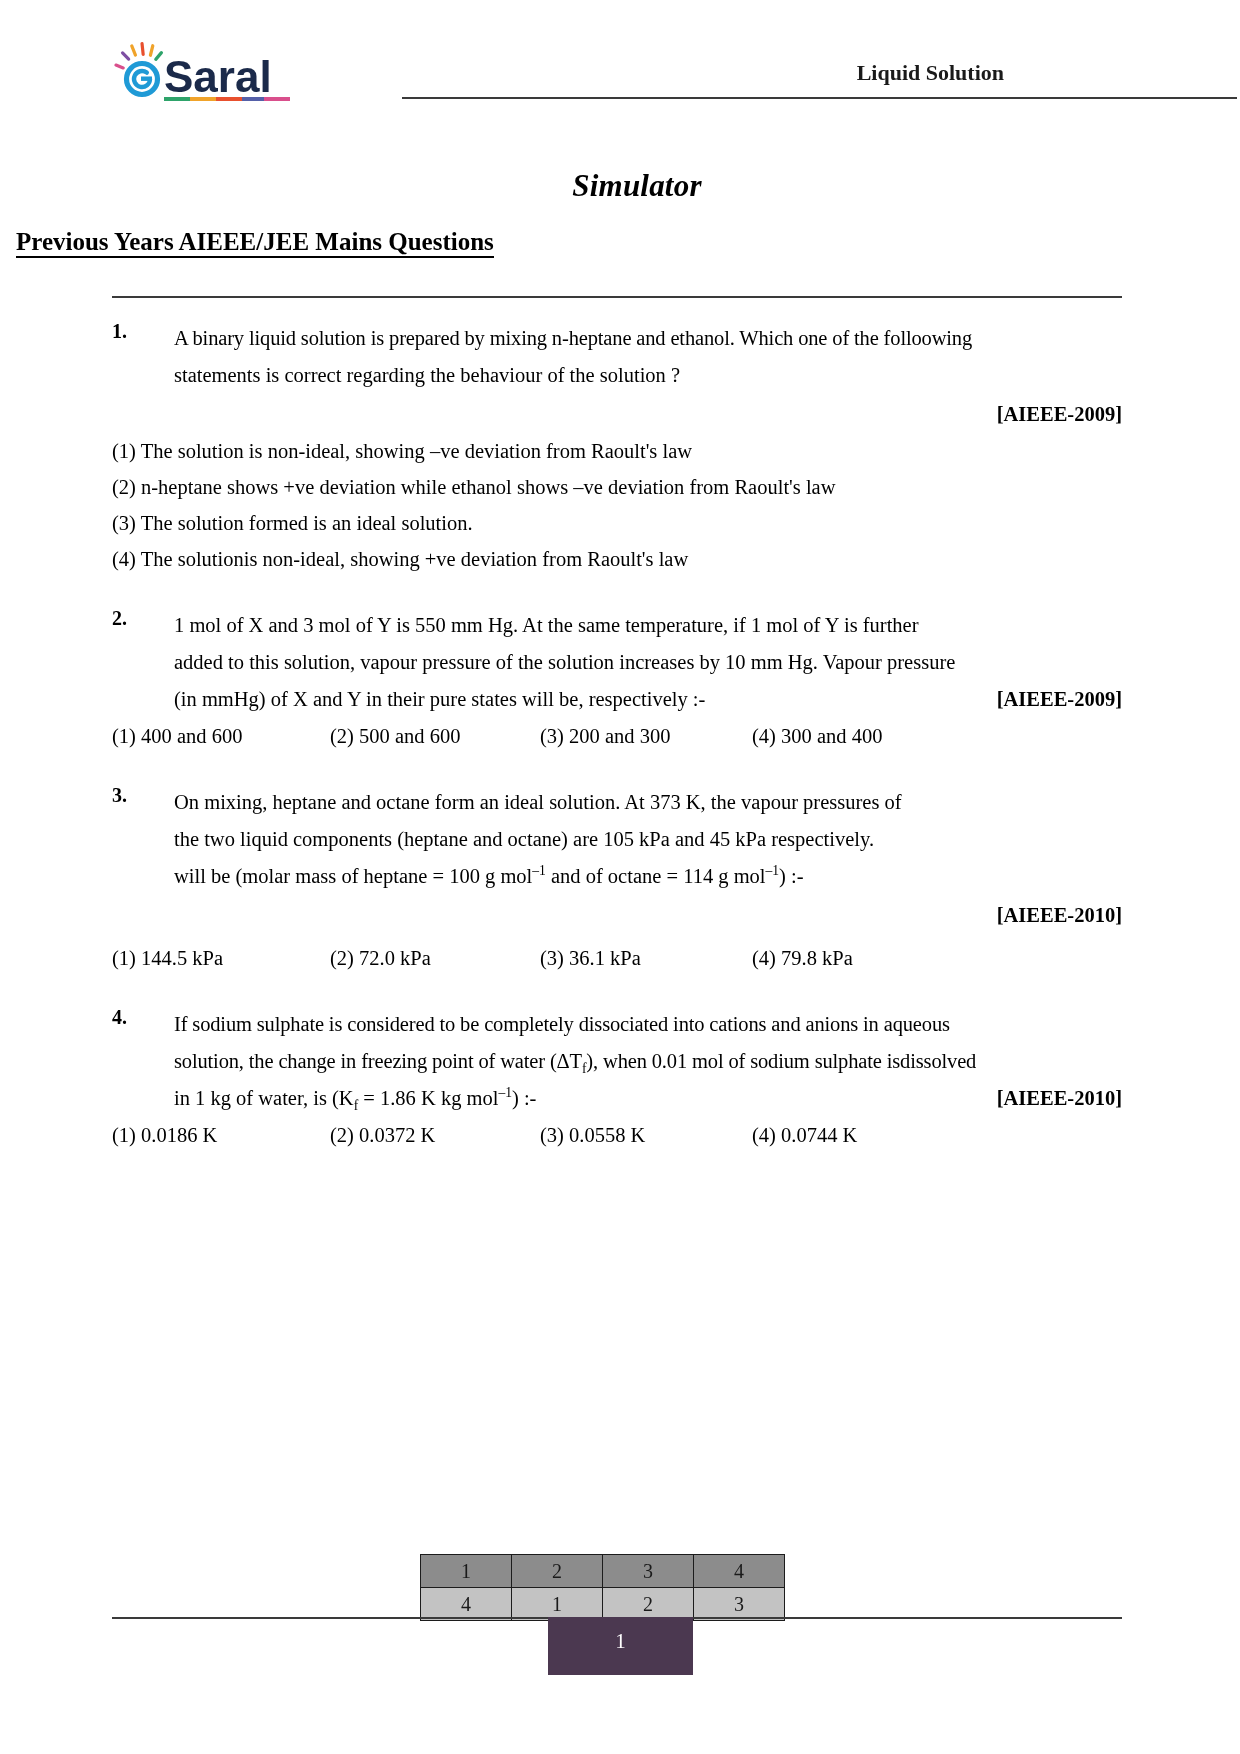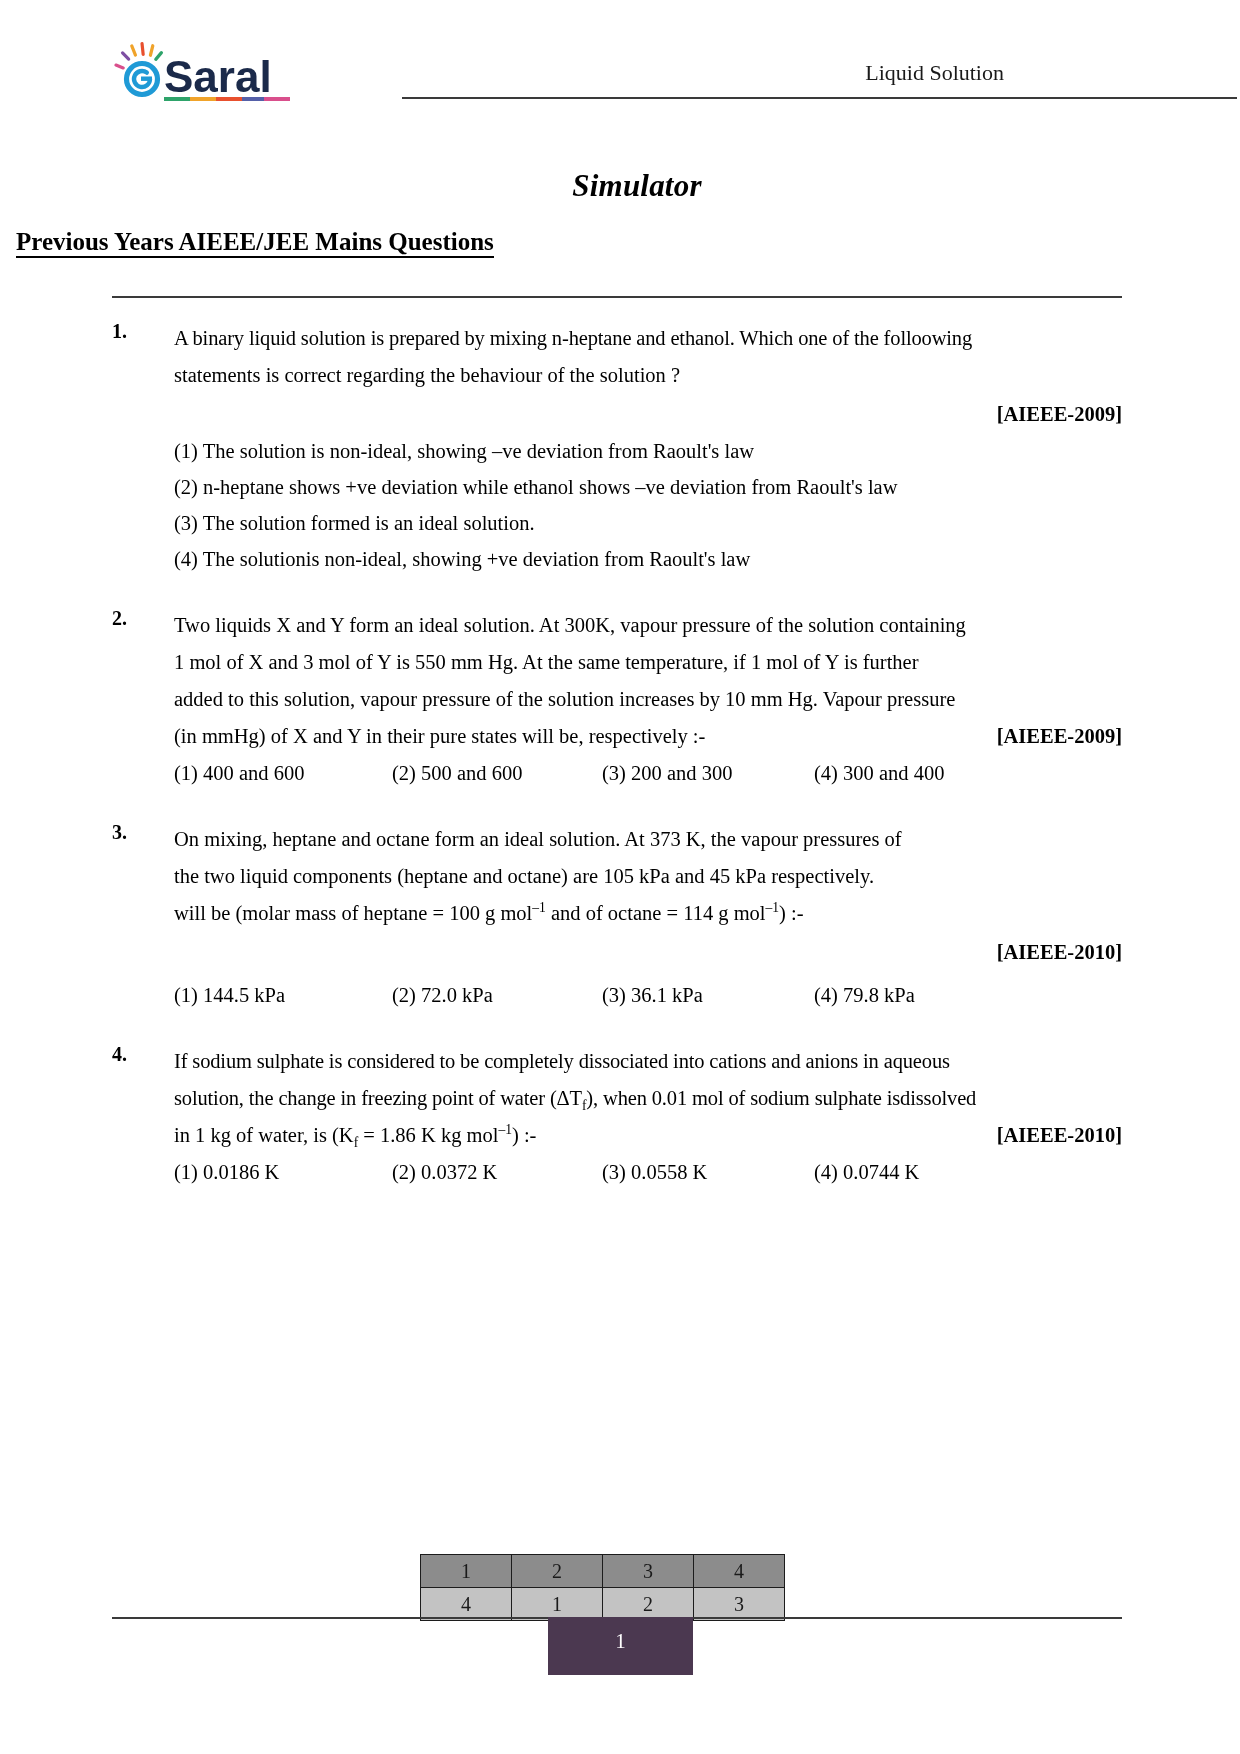--- a/index.html
+++ b/index.html
@@ -50,20 +50,21 @@
     border-top: 2px solid #3a3a3a;
   }
   .header-title {
     position: absolute;
     right: 118px;
     top: 18px;
     font-size: 22px;
     font-family: "Liberation Serif", "DejaVu Serif", serif;
     color: #1a1a1a;
     white-space: nowrap;
+    font-weight: bold;
   }
 
   
   .doc-title {
     position: absolute;
     left: 17px;
     top: 168px;
     width: 1240px;
     text-align: center;
     font-size: 31px;
@@ -122,21 +123,20 @@
   .tag {
     font-weight: bold;
     font-size: 20.5px;
   }
   .tag-right {
     display: block;
     text-align: right;
     margin-top: 2px;
   }
   .opts {
-    margin-left: 62px;
     font-size: 20.5px;
     line-height: 36px;
   }
   .opt-row {
     display: flex;
     white-space: nowrap;
   }
   .opt-row > span { display: inline-block; }
   .opt-c1 { width: 218px; }
   .opt-c2 { width: 210px; }
@@ -258,21 +258,20 @@
         <div class="opt-line">(1) The solution is non-ideal, showing –ve deviation from Raoult's law</div>
         <div class="opt-line">(2) n-heptane shows +ve deviation while ethanol shows –ve deviation from Raoult's law</div>
         <div class="opt-line">(3) The solution formed is an ideal solution.</div>
         <div class="opt-line">(4) The solutionis non-ideal, showing +ve deviation from Raoult's law</div>
       </div>
     </div>
 
     <div class="qblock" style="margin-top:30px;margin-bottom:26px;">
       <div class="qnum">2.</div>
       <div class="qbody">
-        <div class="qline">Two liquids X and Y form an ideal solution. At 300K, vapour pressure of the solution containing</div>
         <div class="qline">1 mol of X and 3 mol of Y is 550 mm Hg. At the same temperature, if 1 mol of Y is further</div>
         <div class="qline">added to this solution, vapour pressure of the solution increases by 10 mm Hg. Vapour pressure</div>
         <div class="inline-tag-line">
           <span>(in mmHg) of X and Y in their pure states will be, respectively :-</span>
           <span class="tag">[AIEEE-2009]</span>
         </div>
       </div>
       <div class="opts">
         <div class="opt-row">
           <span class="opt-c1">(1) 400 and 600</span>

